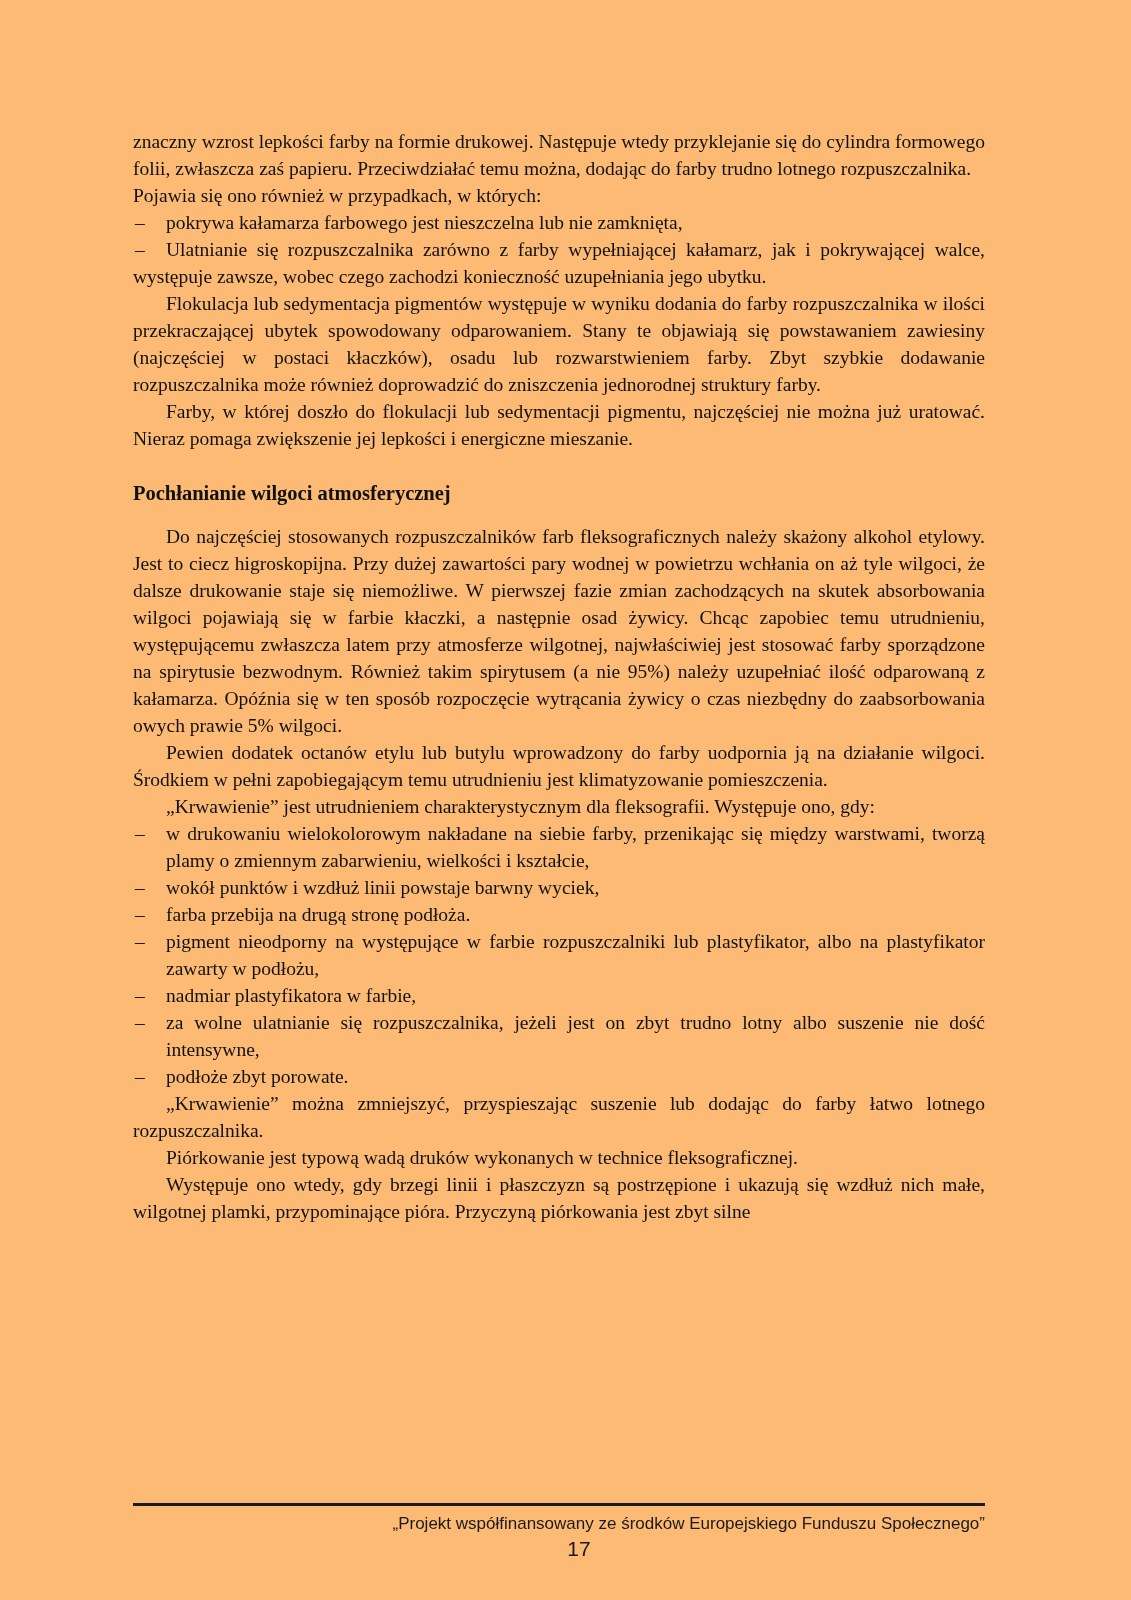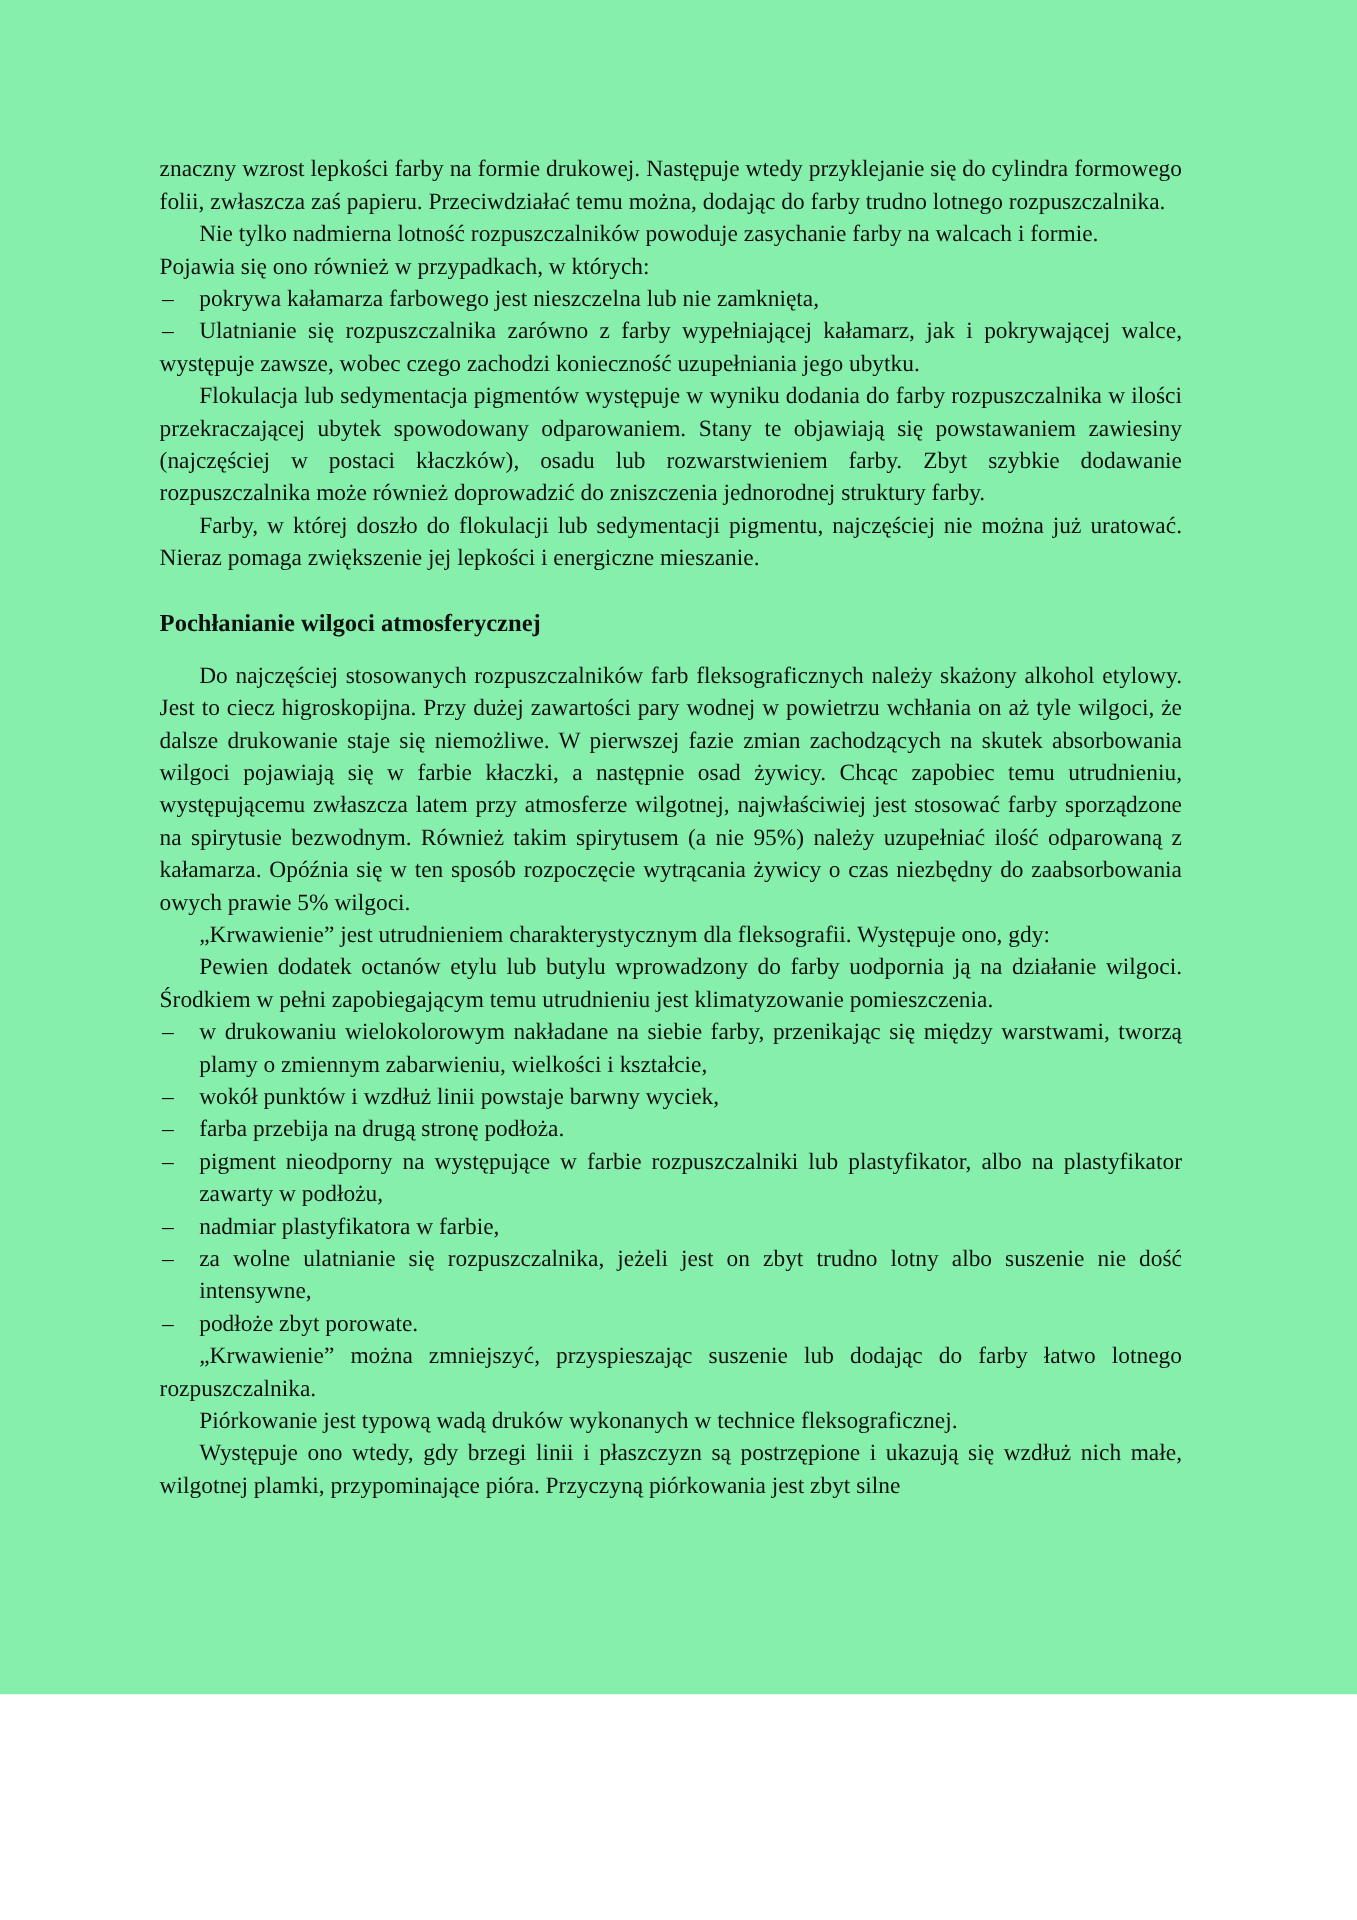--- a/index.html
+++ b/index.html
@@ -3,22 +3,22 @@
 <meta charset="utf-8">
 <style>
   html, body {
     margin: 0;
     padding: 0;
     background: #ffffff;
   }
   .page {
     position: relative;
     width: 1131px;
-    height: 1412px;
-    background: #86efac;
+    height: 1600px;
+    background: #fdba74;
     overflow: hidden;
     color: #111111;
   }
   .content {
     position: absolute;
     left: 133px;
     top: 128px;
     width: 852px;
     font-family: "Liberation Serif", "DejaVu Serif", serif;
     font-size: 19.5px;
@@ -82,40 +82,39 @@
     margin-left: 24px;
   }
 </style>
 </head>
 <body>
 
 <div class="page">
   <div class="content">
 
     <p>znaczny wzrost lepkości farby na formie drukowej. Następuje wtedy przyklejanie się do cylindra formowego folii, zwłaszcza zaś papieru. Przeciwdziałać temu można, dodając do farby trudno lotnego rozpuszczalnika.</p>
-    <p class="indent">Nie tylko nadmierna lotność rozpuszczalników powoduje zasychanie farby na walcach i formie.</p>
     <p>Pojawia się ono również w przypadkach, w których:</p>
 
     <div class="li">
       <span class="marker">–</span>
       <span>pokrywa kałamarza farbowego jest nieszczelna lub nie zamknięta,</span>
     </div>
     <div class="li">
       <span class="marker">–</span>
     </div>
 
     <p class="indent">Ulatnianie się rozpuszczalnika zarówno z farby wypełniającej kałamarz, jak i pokrywającej walce, występuje zawsze, wobec czego zachodzi konieczność uzupełniania jego ubytku.</p>
     <p class="indent">Flokulacja lub sedymentacja pigmentów występuje w wyniku dodania do farby rozpuszczalnika w ilości przekraczającej ubytek spowodowany odparowaniem. Stany te objawiają się powstawaniem zawiesiny (najczęściej w postaci kłaczków), osadu lub rozwarstwieniem farby. Zbyt szybkie dodawanie rozpuszczalnika może również doprowadzić do zniszczenia jednorodnej struktury farby.</p>
     <p class="indent">Farby, w której doszło do flokulacji lub sedymentacji pigmentu, najczęściej nie można już uratować. Nieraz pomaga zwiększenie jej lepkości i energiczne mieszanie.</p>
 
     <h2 class="section-heading">Pochłanianie wilgoci atmosferycznej</h2>
 
     <p class="indent">Do najczęściej stosowanych rozpuszczalników farb fleksograficznych należy skażony alkohol etylowy. Jest to ciecz higroskopijna. Przy dużej zawartości pary wodnej w powietrzu wchłania on aż tyle wilgoci, że dalsze drukowanie staje się niemożliwe. W pierwszej fazie zmian zachodzących na skutek absorbowania wilgoci pojawiają się w farbie kłaczki, a następnie osad żywicy. Chcąc zapobiec temu utrudnieniu, występującemu zwłaszcza latem przy atmosferze wilgotnej, najwłaściwiej jest stosować farby sporządzone na spirytusie bezwodnym. Również takim spirytusem (a nie 95%) należy uzupełniać ilość odparowaną z kałamarza. Opóźnia się w ten sposób rozpoczęcie wytrącania żywicy o czas niezbędny do zaabsorbowania owych prawie 5% wilgoci.</p>
+    <p class="indent">Pewien dodatek octanów etylu lub butylu wprowadzony do farby uodpornia ją na działanie wilgoci. Środkiem w pełni zapobiegającym temu utrudnieniu jest klimatyzowanie pomieszczenia.</p>
     <p class="indent">„Krwawienie” jest utrudnieniem charakterystycznym dla fleksografii. Występuje ono, gdy:</p>
-    <p class="indent">Pewien dodatek octanów etylu lub butylu wprowadzony do farby uodpornia ją na działanie wilgoci. Środkiem w pełni zapobiegającym temu utrudnieniu jest klimatyzowanie pomieszczenia.</p>
 
     <div class="li">
       <span class="marker">–</span>
       <span>w drukowaniu wielokolorowym nakładane na siebie farby, przenikając się między warstwami, tworzą plamy o zmiennym zabarwieniu, wielkości i kształcie,</span>
     </div>
     <div class="li">
       <span class="marker">–</span>
       <span>wokół punktów i wzdłuż linii powstaje barwny wyciek,</span>
     </div>
     <div class="li">

